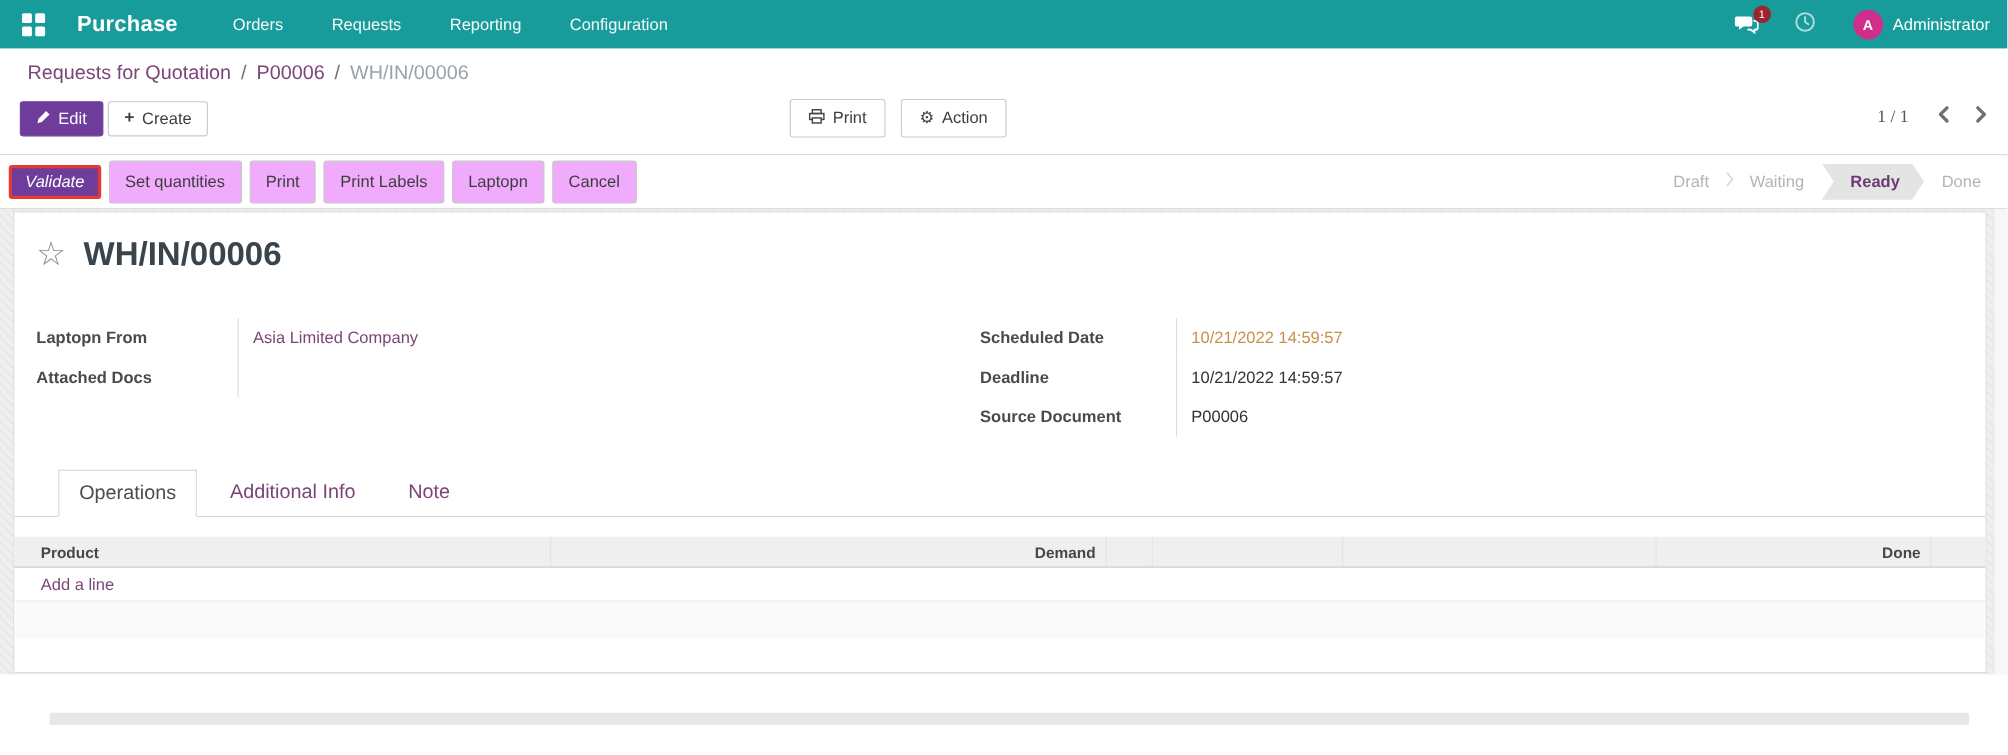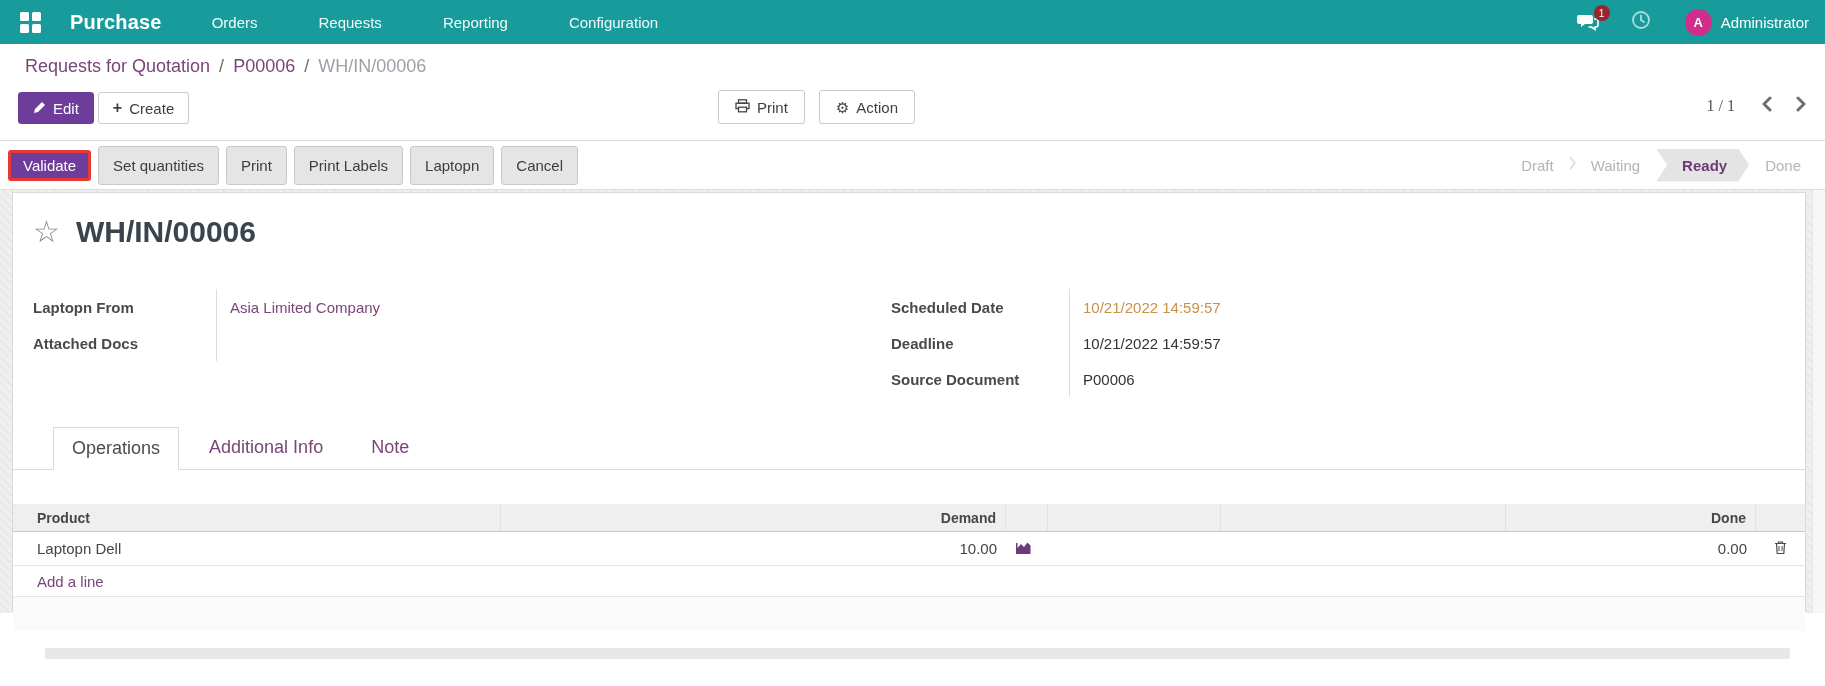--- a/index.html
+++ b/index.html
@@ -6,21 +6,21 @@
   html,body { width:1825px; height:686px; overflow:hidden; background:#fff;
     font-family:"Liberation Sans", sans-serif; color:#444; }
   .screen { position:relative; width:1825px; height:686px;border-radius:11px; }
 
   
   .navbar { height:44px; background:#189b9b; display:flex; align-items:center; color:#fff; }
   .apps-btn { width:60px; height:44px; display:flex; align-items:center; justify-content:center; cursor:pointer; }
   .apps-grid { display:grid; grid-template-columns:9px 9px; grid-template-rows:9px 9px; gap:3px; }
   .apps-grid span { background:#fff; border-radius:1.5px; }
   .brand { font-size:20px; font-weight:700; letter-spacing:.2px; margin:0 28px 0 10px; }
-  .nav-menu { display:flex; height:44px;gap:17px; }
+  .nav-menu { display:flex; height:44px; }
   .nav-item { padding:0 22px; display:flex; align-items:center; font-size:15px; color:rgba(255,255,255,.95); cursor:pointer; }
   .nav-right { margin-left:auto; display:flex; align-items:center; height:44px; padding-right:10px; }
   .icon-btn { position:relative; padding:0 16px; height:44px; display:flex; align-items:center; cursor:pointer; }
   .badge { position:absolute; top:5px; right:5px; min-width:16px; height:16px; border-radius:8px;
     background:#9a2430; color:#fff; font-size:10px; display:flex; align-items:center; justify-content:center; padding:0 4px; }
   .user-block { display:flex; align-items:center; gap:9px; padding:0 6px 0 18px; height:44px; cursor:pointer; }
   .avatar { width:27px; height:27px; border-radius:50%; background:#d12d8b; color:#fff; font-size:13px;
     display:flex; align-items:center; justify-content:center; font-weight:700; }
   .user-name { font-size:15px; }
 
@@ -41,23 +41,23 @@
   .cp-center .btn { padding:8px 16px; }
   .pager { position:absolute; right:18px; top:8px; display:flex; align-items:center; gap:26px;font-family:Liberation Serif, serif; }
   .pager-value { font-size:16px; color:#555; }
   .pager-arrows { display:flex; gap:22px; }
   .pager-arrows svg { cursor:pointer; }
 
   
   .statusbar { margin-top:6px; height:50px; border-top:1px solid #dcdcdc; border-bottom:1px solid #dcdcdc;
     display:flex; align-items:center; padding:0 12px 0 8px; background:#fff; }
   .sb-buttons { display:flex; gap:7px; align-items:center; }
-  .sb-btn { background:#e5e5e5; border:1px solid #c8c8c8; border-radius:3px; font-size:15px; color:#3e3e3e;
+  .sb-btn { background:#f0abfc; border:1px solid #c8c8c8; border-radius:3px; font-size:15px; color:#3e3e3e;
     padding:10px 14px; cursor:pointer; }
-  .sb-btn.validate { background:#6e3c9a; color:#fff; border:3px solid #e53935; padding:4px 12px; }
+  .sb-btn.validate { background:#6e3c9a; color:#fff; border:3px solid #e53935; padding:4px 12px;font-style:italic; }
   .sb-states { margin-left:auto; display:flex; align-items:center; gap:2px; }
   .state { font-size:15px; color:#b4b4b4; padding:0 12px; cursor:pointer; }
   .state-sep { color:#d9d9d9; }
   .state.active-arrow { background:#e4e4e4; color:#6d3a76; font-weight:700; padding:8px 22px 8px 26px; margin:0 2px;
     clip-path:polygon(0 0, calc(100% - 11px) 0, 100% 50%, calc(100% - 11px) 100%, 0 100%, 11px 50%); }
 
   
   .content { position:relative; height:496px; background:#fff; }
   .sheet-band { position:absolute; top:0; left:0; right:0; height:423px; background-color:#efefee;
     background-image:repeating-linear-gradient(45deg, rgba(0,0,0,.03) 0 2px, transparent 2px 6px); }
@@ -76,21 +76,21 @@
   .fvalue { height:36px; display:flex; align-items:center; font-size:15px; color:#333;
     border-left:1px solid #ddd; padding-left:13px; }
   .fvalue.link { color:#7a4579; cursor:pointer; }
   .fvalue.warn { color:#c7914c; }
 
   .tabs { position:absolute; top:233px; left:0; right:0; padding-left:28px; display:flex;
     border-bottom:1px solid #d8d8d8; }
   .tab { font-size:18px; padding:10px 18px; cursor:pointer; color:#7a4579; position:relative; top:1px;margin-left:12px; }
   .tab.active { color:#4c4c4c; background:#fff; border:1px solid #d8d8d8; border-bottom:1px solid #fff; }
 
-  .table { position:absolute; top:311px; left:0; width:1792px; font-size:15px; }
+  .table { position:absolute; top:295px; left:0; width:1792px; font-size:15px; }
   .tgrid { display:grid; grid-template-columns:488px 505px 42px 173px 285px 250px 49px; }
   .thead { background:#efefef; border-bottom:1px solid #c9c9c9; }
   .th { height:27px; display:flex; align-items:center; font-size:14px; font-weight:700; color:#474747;
     border-right:1px solid rgba(0,0,0,.05); cursor:pointer; }
   .th:last-child { border-right:none; }
   .trow { border-bottom:1px solid #e5e5e5; }
   .td { height:33px; display:flex; align-items:center; color:#444; }
   .cell-left { padding-left:24px; justify-content:flex-start; }
   .cell-right { padding-right:9px; justify-content:flex-end; }
   .addline-row { height:31px; border-bottom:1px solid #e5e5e5; display:flex; align-items:center; padding-left:24px; }
@@ -262,42 +262,20 @@
       <div class="table">
         <div class="tgrid thead">
           <div class="th cell-left">Product</div>
           <div class="th cell-right">Demand</div>
           <div class="th"></div>
           <div class="th"></div>
           <div class="th"></div>
           <div class="th cell-right">Done</div>
           <div class="th"></div>
         </div>
-        <div class="tgrid trow">
-          <div class="td cell-left">Laptopn Dell</div>
-          <div class="td cell-right">10.00</div>
-          <div class="td" style="padding-left:8px;">
-            <span>
-              <svg width="18" height="15" viewBox="0 0 18 15">
-                  <path d="M2 14 v-11 l1.5 0 v5 l3.5-4 3 3 3.5-4.5 3 3 v8.5 z" fill="#6d3a7d"></path>
-                </svg>
-            </span>
-          </div>
-          <div class="td"></div>
-          <div class="td"></div>
-          <div class="td cell-right">0.00</div>
-          <div class="td" style="justify-content:center;">
-            <span>
-              <svg width="13" height="15" viewBox="0 0 13 15">
-                  <path d="M1 3.5 h11 M4.5 3.5 v-1.5 h4 v1.5 M2.5 3.5 l0.7 10 h6.6 l0.7 -10" fill="none" stroke="#4a4a4a" stroke-width="1.2"></path>
-                  <path d="M5 6 v5 M8 6 v5" stroke="#4a4a4a" stroke-width="1"></path>
-                </svg>
-            </span>
-          </div>
-        </div>
         <div class="addline-row">
           <span class="addline">Add a line</span>
         </div>
         <div class="table-footer"></div>
       </div>
     </div>
 
     <div class="chatter-bar"></div>
   </div>
 

